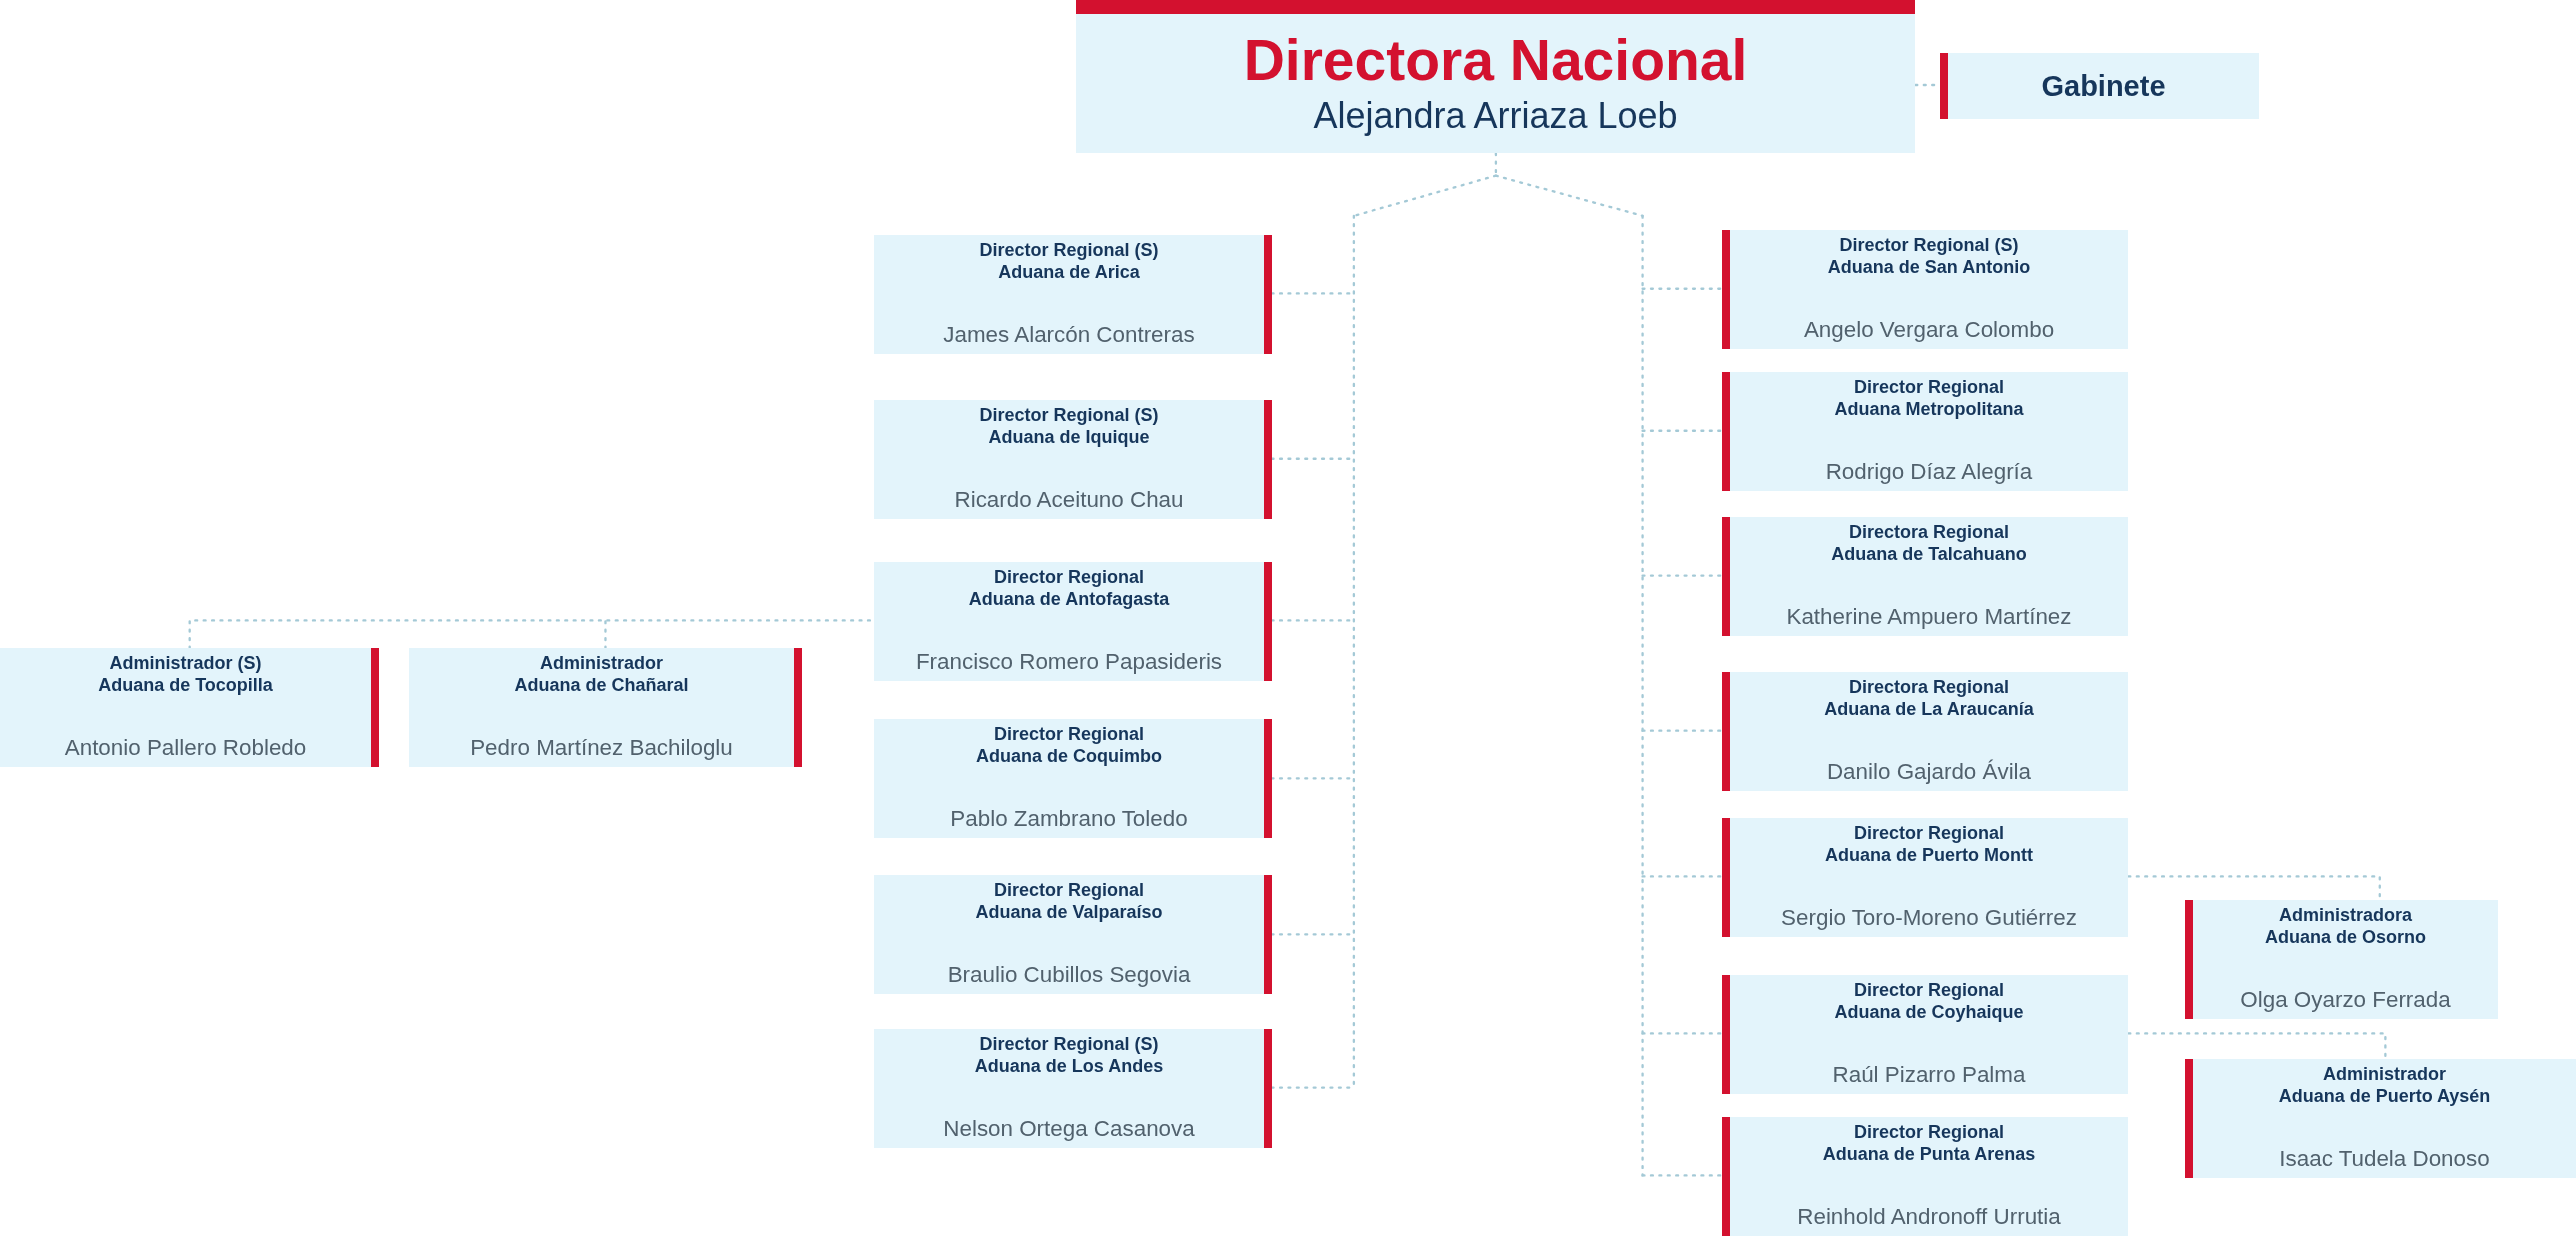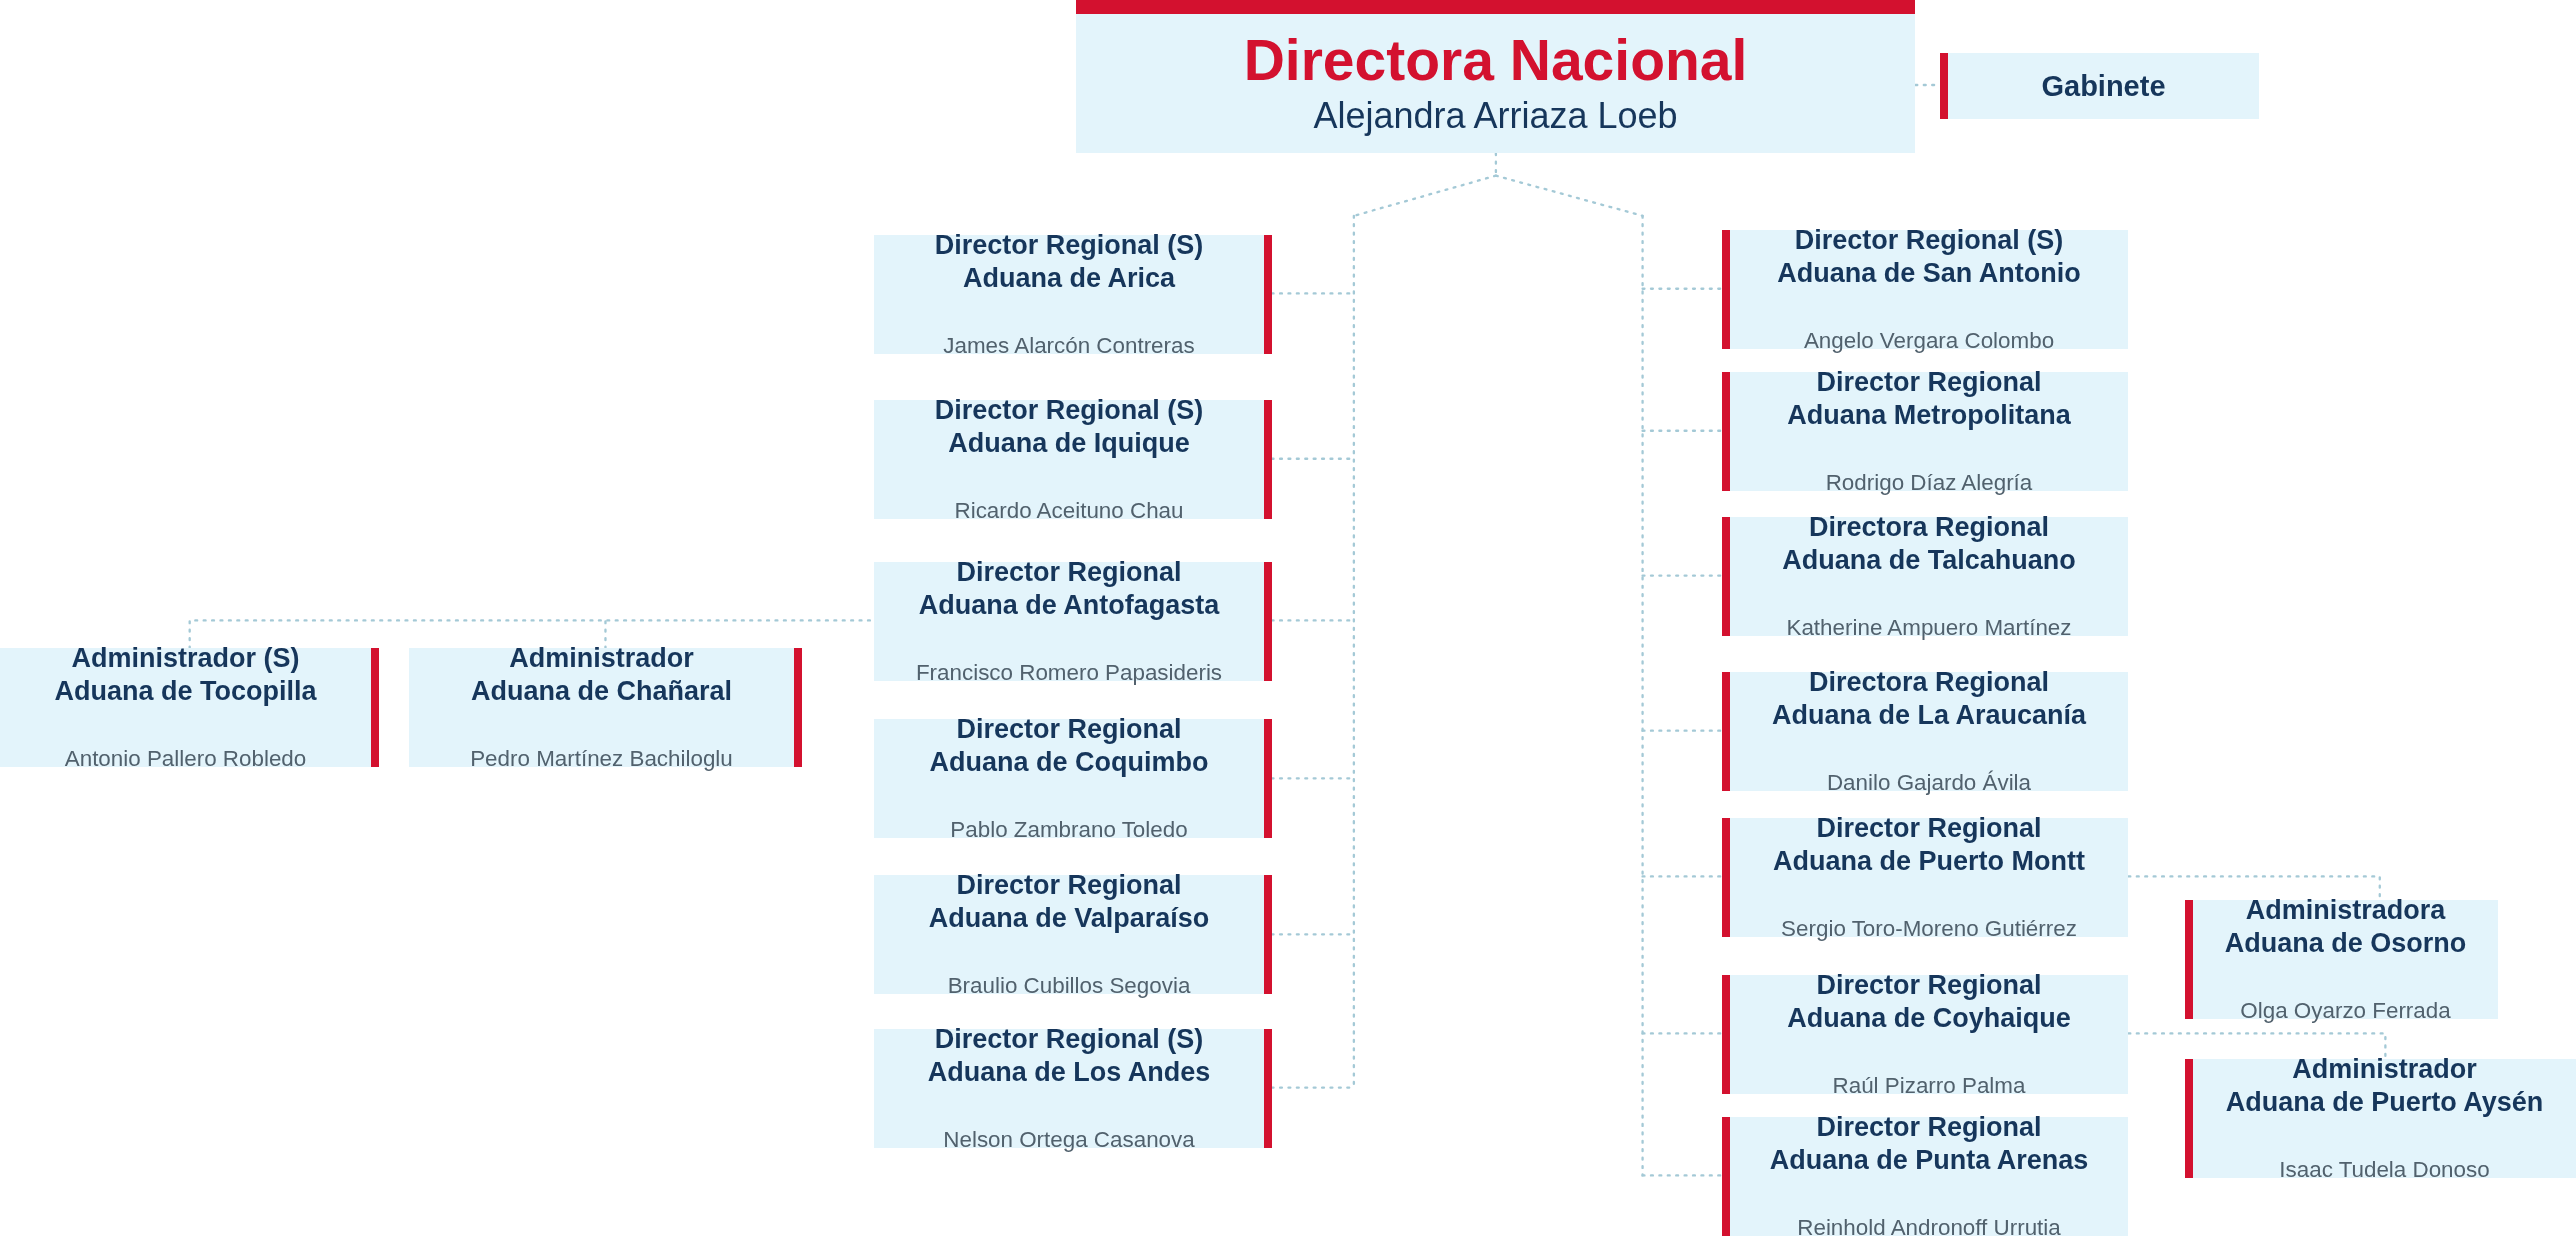--- a/index.html
+++ b/index.html
@@ -26,21 +26,21 @@
     display:flex;
     flex-direction:column;
     align-items:center;
     justify-content:center;
     text-align:center;
     gap:6.5px;
     padding:0 11.2px;
   }
   .accent-left  { border-left:8.4px solid #d3112f; }
   .accent-right { border-right:8.4px solid #d3112f; }
-  .box-title { color:#16365b; font-weight:bold; font-size:27px; line-height:1.2; }
+  .box-title { color:#16365b; font-weight:bold; font-size:18px; line-height:1.2; }
   .box-title span { display:block; }
   .box-name  { color:#51616d; font-size:22.4px; line-height:1.2;margin-top:32px; }
   #root-box { border-top:14px solid #d3112f; gap:5.6px; }
   #root-title { color:#d3112f; font-weight:bold; font-size:57px; line-height:1.05; }
   #root-name  { color:#16365b; font-weight:normal; font-size:36px; line-height:1.1; }
   #cabinet-box .cabinet-label { color:#16365b; font-weight:bold; font-size:29px; }
 </style>
 </head>
 <body>
 

